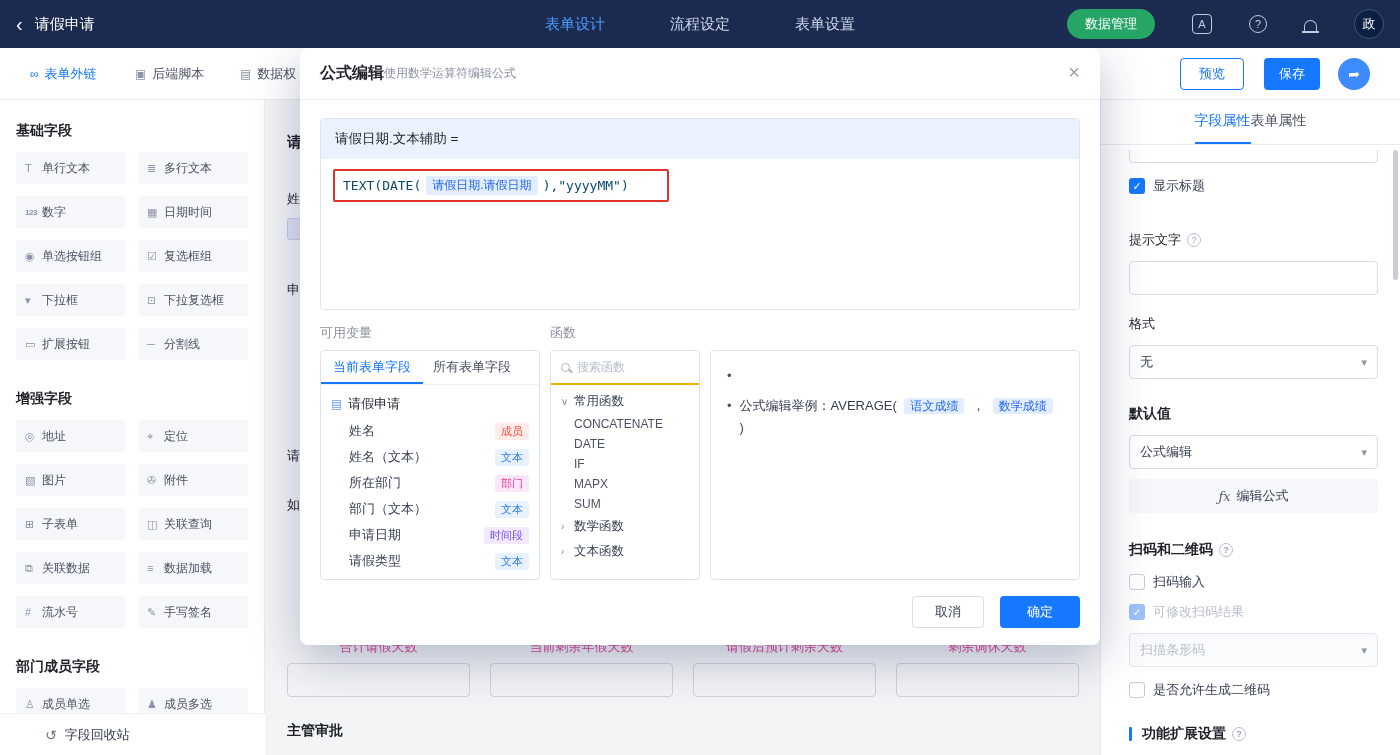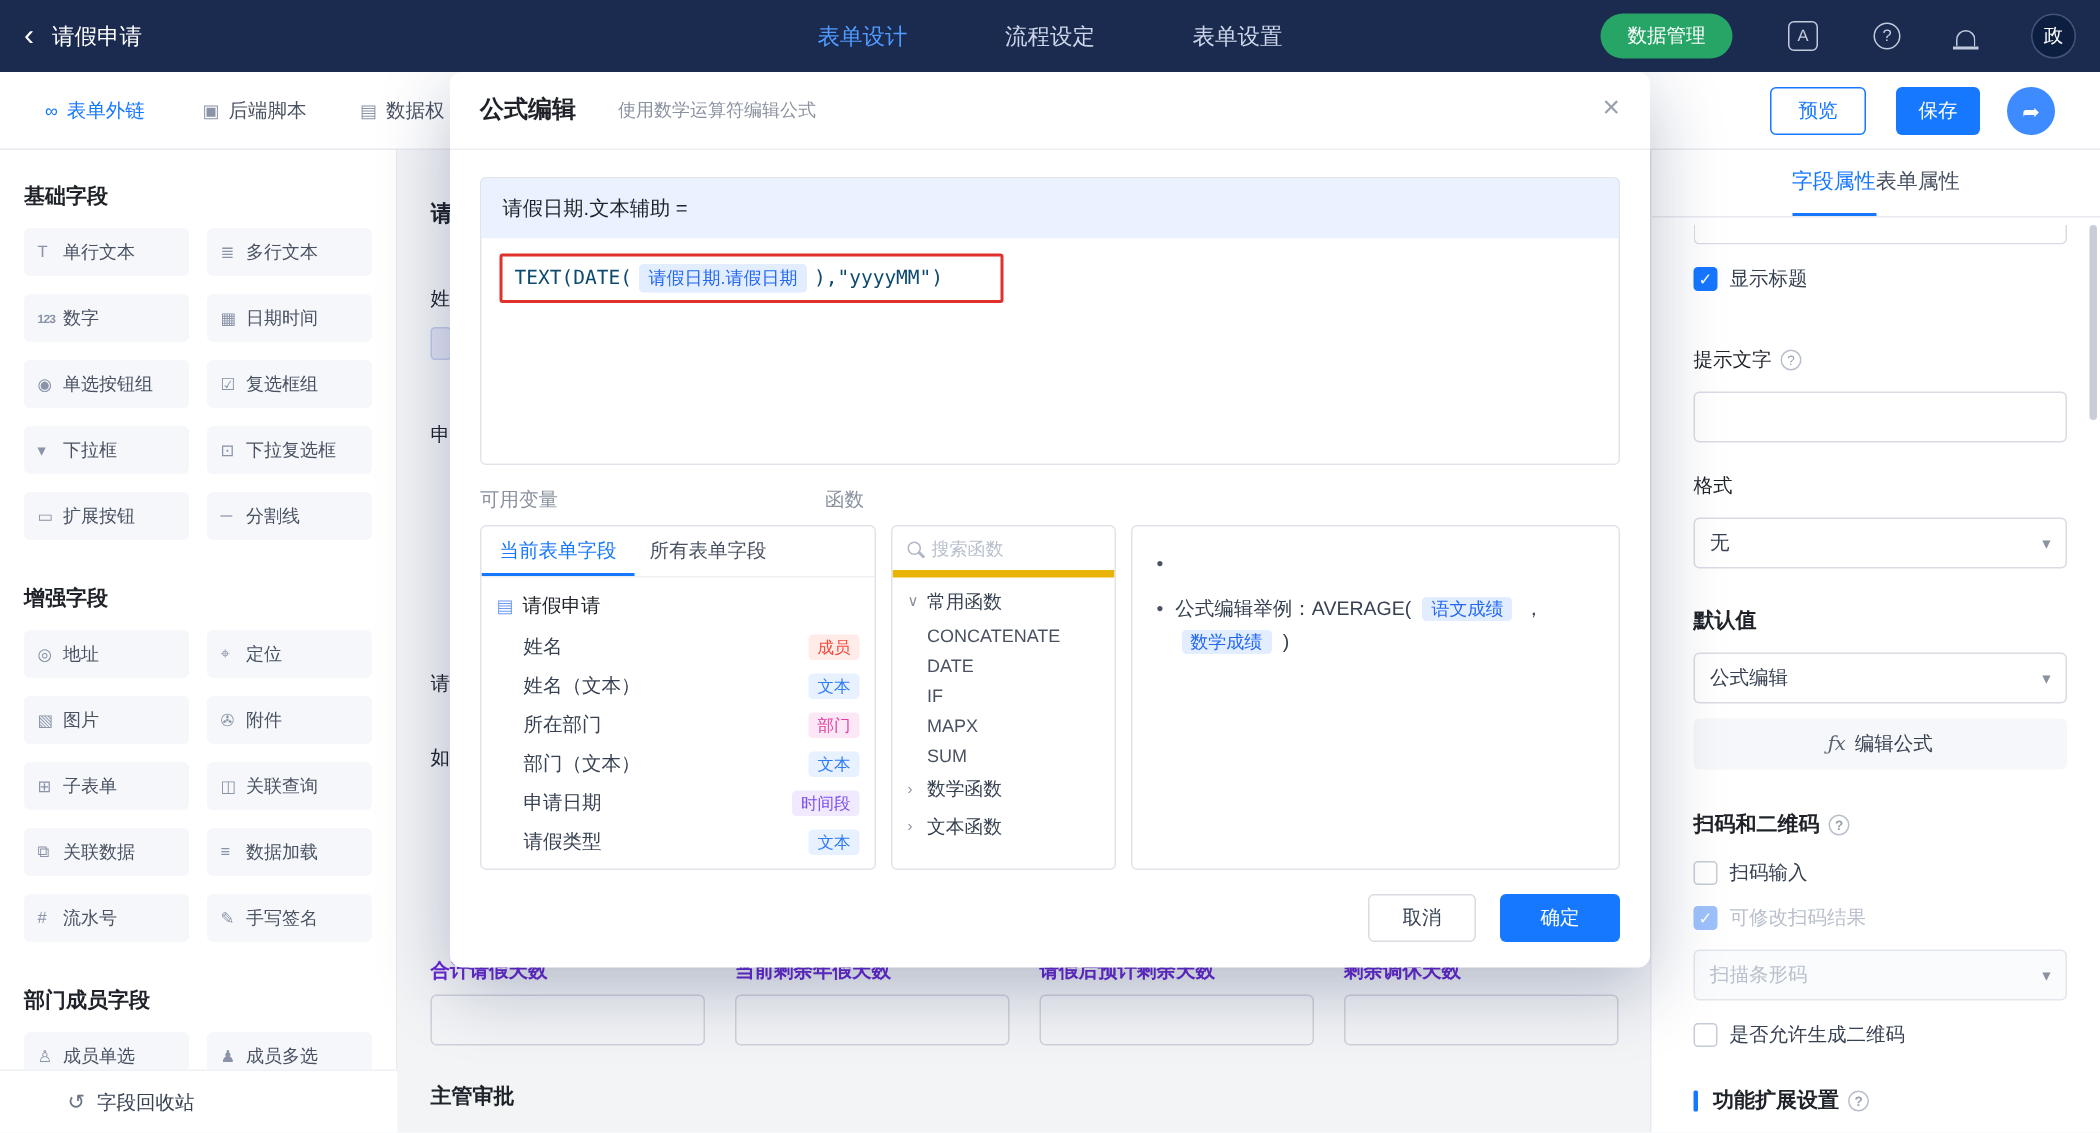--- a/index.html
+++ b/index.html
@@ -45,21 +45,21 @@
   .recycle .gl { font-size:14px; color:#6b7486; }
   .recycle .lb { font-size:13px; color:#374151; }
 
   
   .canvas { position:absolute; top:100px; left:265px; width:835px; height:655px; background:#fff; z-index:1; }
   .canvas::after { content:""; position:absolute; inset:0; background:rgba(23,43,77,.05); pointer-events:none; }
   .frag { position:absolute; font-size:13px; color:#1f2329; white-space:nowrap; overflow:hidden; }
   .frag.title { font-size:15px; font-weight:bold; }
   .frag-chip { position:absolute; left:22px; top:118px; width:14px; height:22px; background:#eceefc; border:1px solid #cdd3f3; border-radius:3px; }
   .cfield { position:absolute; width:183px; }
-  .cfield .flabel { font-size:13px; font-weight:bold; color:#6d28d9; white-space:nowrap; }
+  .cfield .flabel { font-size:13px; font-weight:normal; color:#ec4899; white-space:nowrap;text-align:center; }
   .cfield .fbox { margin-top:7px; width:183px; height:34px; background:#fff; border:1px solid #d9dce3; border-radius:4px; }
   .approval { position:absolute; left:22px; top:622px; font-size:14px; font-weight:bold; color:#1f2329; }
 
   
   .panel { position:absolute; top:100px; left:1100px; width:300px; height:655px; background:#fff; border-left:1px solid #e8eaef; z-index:5; }
   .p-tabs { height:45px; border-bottom:1px solid #e8eaef; display:flex; justify-content:center; }
   .p-tab { font-size:14px; color:#4a5262; display:flex; align-items:center; cursor:pointer; border-bottom:2px solid transparent; }
   .p-tab.active { color:#1677ff; border-bottom-color:#1677ff; }
   .p-body { padding:0 22px 0 28px; }
   .p-partial { height:13px; border:1px solid #d9dce3; border-top:none; border-radius:0 0 4px 4px; margin-top:5px; }
@@ -79,51 +79,51 @@
   .p-select .chev { color:#8a919f; font-size:11px; }
   .p-select.dis { background:#fafbfd; color:#b9c0cc; border-color:#e3e6ec; cursor:default; }
   .p-btn { width:100%; height:34px; background:#f5f7fa; border-radius:4px; display:flex; align-items:center; justify-content:center; gap:6px; font-size:13px; color:#374151; cursor:pointer; }
   .p-btn .fx { font-style:italic; font-family:"DejaVu Serif",serif; color:#5a6372; }
   .vthumb { position:absolute; right:2px; top:150px; width:5px; height:130px; background:#c8cdd8; border-radius:3px; z-index:40; }
 
   
   .modal { position:absolute; left:300px; top:48px; width:800px; height:597px; background:#fff; border-radius:8px; box-shadow:0 14px 48px rgba(12,32,84,.28); z-index:20; }
   .m-header { height:52px; display:flex; align-items:center; padding:0 20px; border-bottom:1px solid #eef0f3; position:relative; }
   .m-title { font-size:16px; font-weight:bold; color:#1f2329; }
-  .m-sub { font-size:12px; color:#8a919f; margin-left:28px; }
+  .m-sub { font-size:12px; color:#8a919f; margin-left:0; }
   .m-close { position:absolute; right:20px; top:14px; font-size:20px; color:#9aa1ad; cursor:pointer; line-height:1; }
   .m-body { padding:18px 20px 0 20px; }
   .f-editor { border:1px solid #dfe3ea; border-radius:4px; overflow:hidden; }
   .f-target { height:40px; background:#e9f2fe; display:flex; align-items:center; padding:12px 14px; font-size:13.5px; color:#1f2329; }
   .f-content { height:150px; background:#fff; padding:10px 12px; }
   .annotation { display:inline-flex; align-items:center; gap:5px; border:2px solid #e0312b; border-radius:2px; padding:5px 38px 5px 8px; }
   .f-code { font-family:"DejaVu Sans Mono",monospace; font-size:13px; color:#0c4a6e; white-space:nowrap; }
   .chip { background:#e2edff; color:#2468f2; font-size:12px; border-radius:3px; padding:1px 6px; white-space:nowrap; }
   .m-col-labels { display:flex; gap:10px; margin-top:14px; }
   .m-col-labels span { font-size:13px; color:#8a919f; }
   .m-col-labels .w1 { width:220px; }
   .m-col-labels .w2 { width:150px; }
   .m-boxes { display:flex; gap:10px; margin-top:8px; height:230px; }
   .box { border:1px solid #dfe3ea; border-radius:4px; background:#fff; overflow:hidden; }
-  .var-box { width:264px; }
+  .var-box { width:220px; }
   .v-tabs { height:34px; display:flex; align-items:center; border-bottom:1px solid #eef0f3; }
   .v-tab { font-size:13px; color:#4a5262; padding:0 10px; height:100%; display:flex; align-items:center; cursor:pointer; border-bottom:2px solid transparent; }
   .v-tab.active { color:#1677ff; border-bottom-color:#1677ff; padding:0 12px; }
   .v-list { padding:5px 0; }
   .v-form { display:flex; align-items:center; gap:6px; padding:5px 10px; font-size:13px; color:#1f2329; cursor:pointer; }
   .v-form .gl { color:#6f9bf5; font-size:12px; }
   .v-row { display:flex; align-items:center; justify-content:space-between; padding:4px 10px 4px 28px; cursor:pointer; }
   .v-row .nm { font-size:13px; color:#374151; }
   .tag { font-size:11px; padding:1px 6px; border-radius:3px; white-space:nowrap; }
   .tag.member { background:#ffece8; color:#f5483b; }
   .tag.text { background:#e7f1ff; color:#2f7cf6; }
   .tag.dept { background:#fce7f6; color:#e13fa0; }
   .tag.time { background:#f1eaff; color:#7a4de8; }
   .fn-box { width:150px; }
-  .fn-search { height:34px; display:flex; align-items:center; gap:7px; padding:0 10px; border-bottom:5px solid #eab308; }
+  .fn-search { height:34px; display:flex; align-items:center; gap:7px; padding:0 10px; border-bottom:2px solid #eab308; }
   .mag { width:9px; height:9px; border:1.5px solid #b0b7c3; border-radius:50%; position:relative; flex:none; }
   .mag::after { content:""; position:absolute; width:5px; height:1.5px; background:#b0b7c3; transform:rotate(45deg); right:-4px; bottom:-1px; }
   .fn-search input { border:none; outline:none; width:100%; font-size:12px; color:#374151; }
   .fn-search input::placeholder { color:#b9c0cc; }
   .fn-tree { padding:4px 0; }
   .fn-group { display:flex; align-items:center; gap:5px; padding:4px 10px; font-size:12.5px; color:#374151; cursor:pointer; }
   .fn-group .chev { color:#8a919f; font-size:10px; width:8px; }
   .fn-item { padding:3px 10px 3px 23px; font-size:12px; color:#4a5262; cursor:pointer; }
   .help-box { flex:1; padding:14px 16px; }
   .h-line { display:flex; align-items:flex-start; font-size:13px; color:#374151; line-height:22px; }

